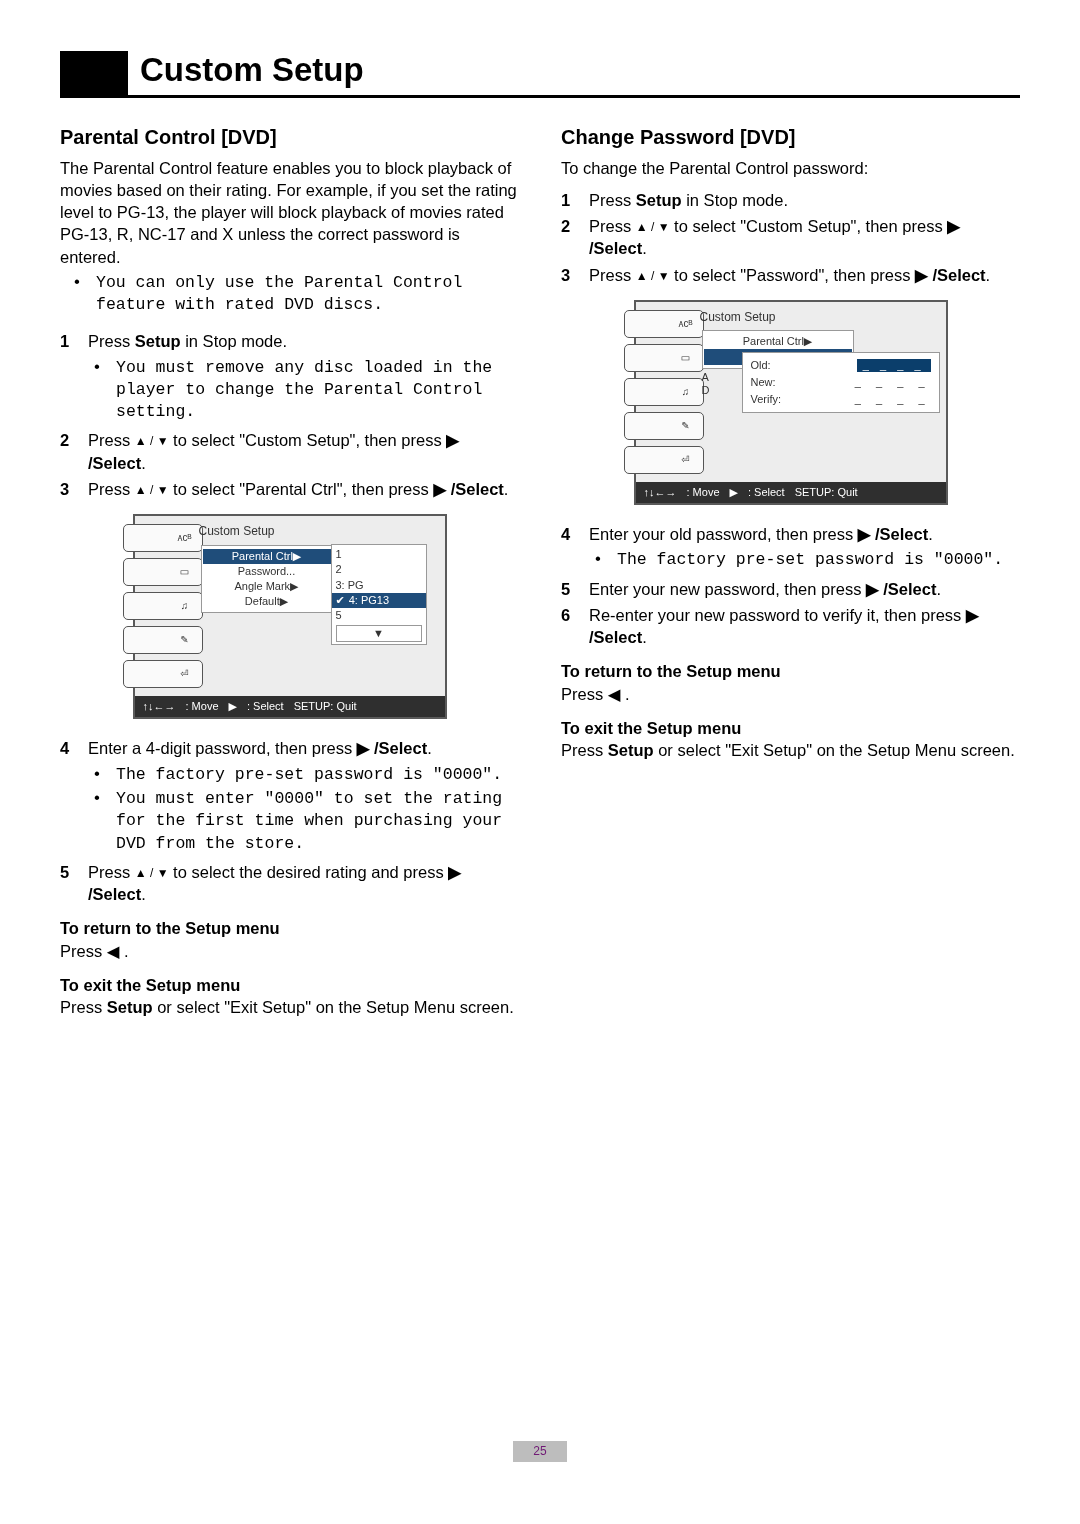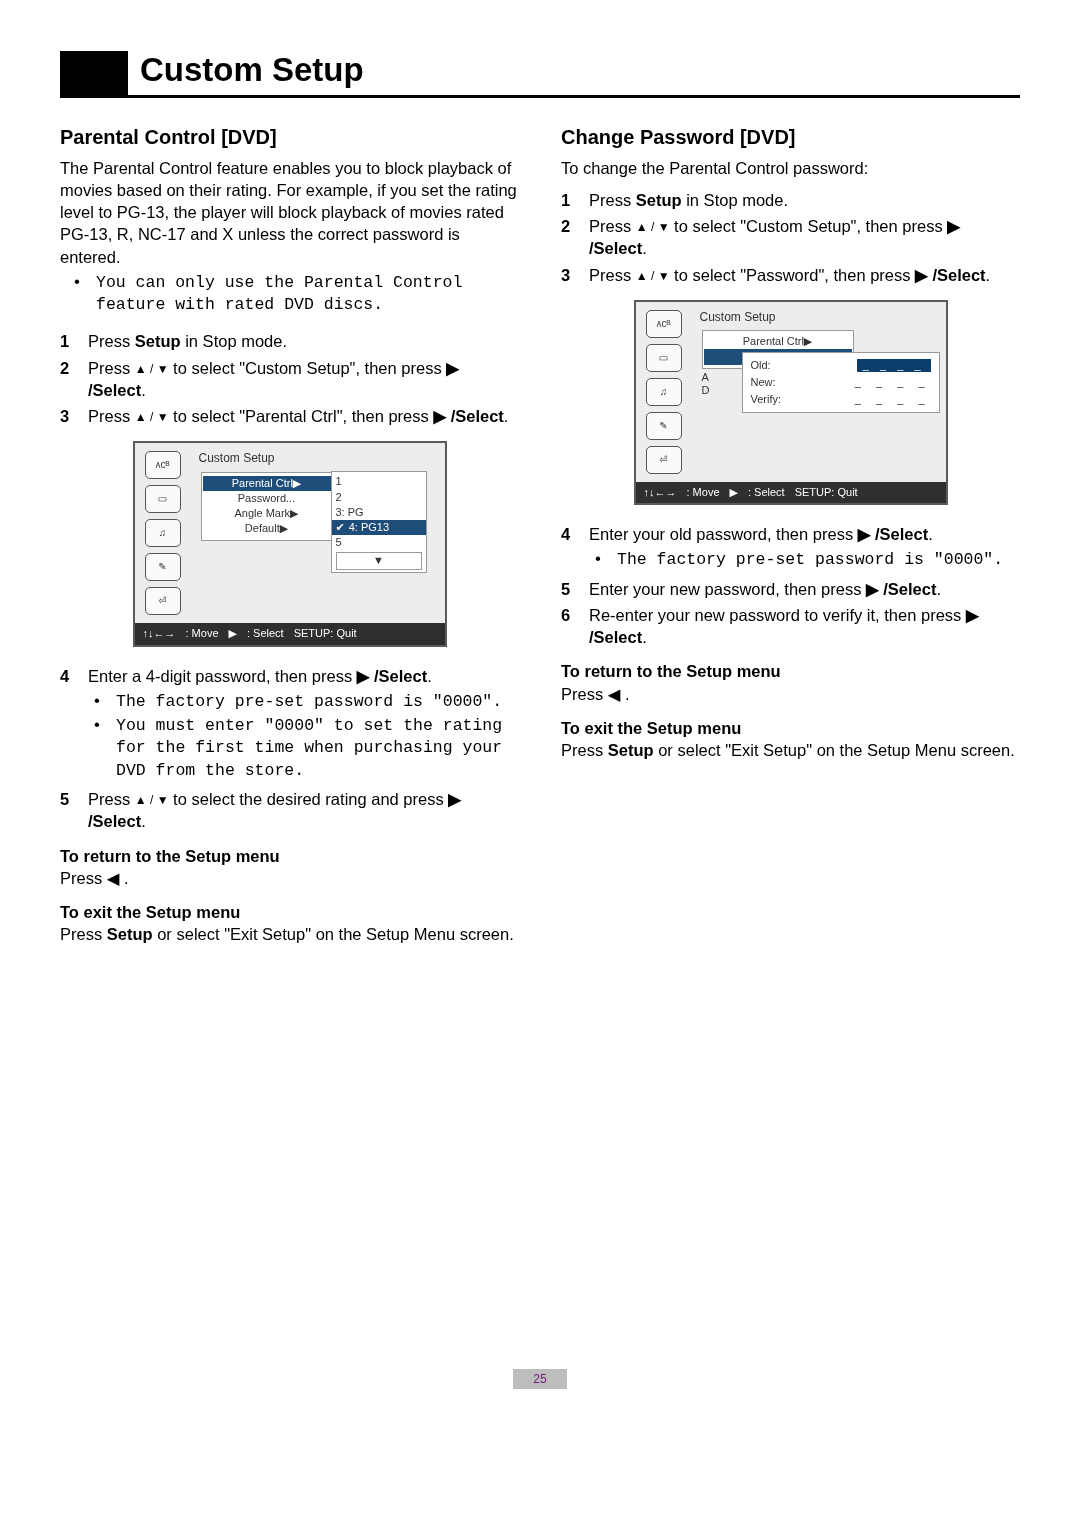--- a/index.html
+++ b/index.html
@@ -90,20 +90,21 @@
   .osd-icon {
     width: 34px;
     height: 26px;
     border: 1.5px solid #555;
     border-radius: 5px;
     display:flex;
     align-items:center;
     justify-content:center;
     font-size:10px;
     background:#fafafa;
+    padding-left:44px;
   }
   .osd-main {
     flex: 1;
     padding: 6px 6px 6px 4px;
     position: relative;
   }
   .osd-title {
     font-size: 12px;
     padding: 2px 0 6px 4px;
   }
@@ -186,20 +187,25 @@
         <li>
             <span>You can only use the Parental Control feature with rated DVD discs.</span>
           </li>
       </ul>
 
       <ol class="steps" style="margin-top:14px;">
         <li>
           <div class="num">1</div>
           <div>
             <span>Press </span><span class="strong">Setup</span><span> in Stop mode.</span>
+            <ul class="bul" style="margin-left:4px;">
+              <li>
+                  <span>You must remove any disc loaded in the player to change the Parental Control setting.</span>
+                </li>
+            </ul>
           </div>
         </li>
         <li>
           <div class="num">2</div>
           <div>
             <span>Press </span><span class="tri">▲ / ▼</span><span> to select "Custom Setup", then press </span><span class="strong">▶ /Select</span><span>.</span>
           </div>
         </li>
         <li>
           <div class="num">3</div>

